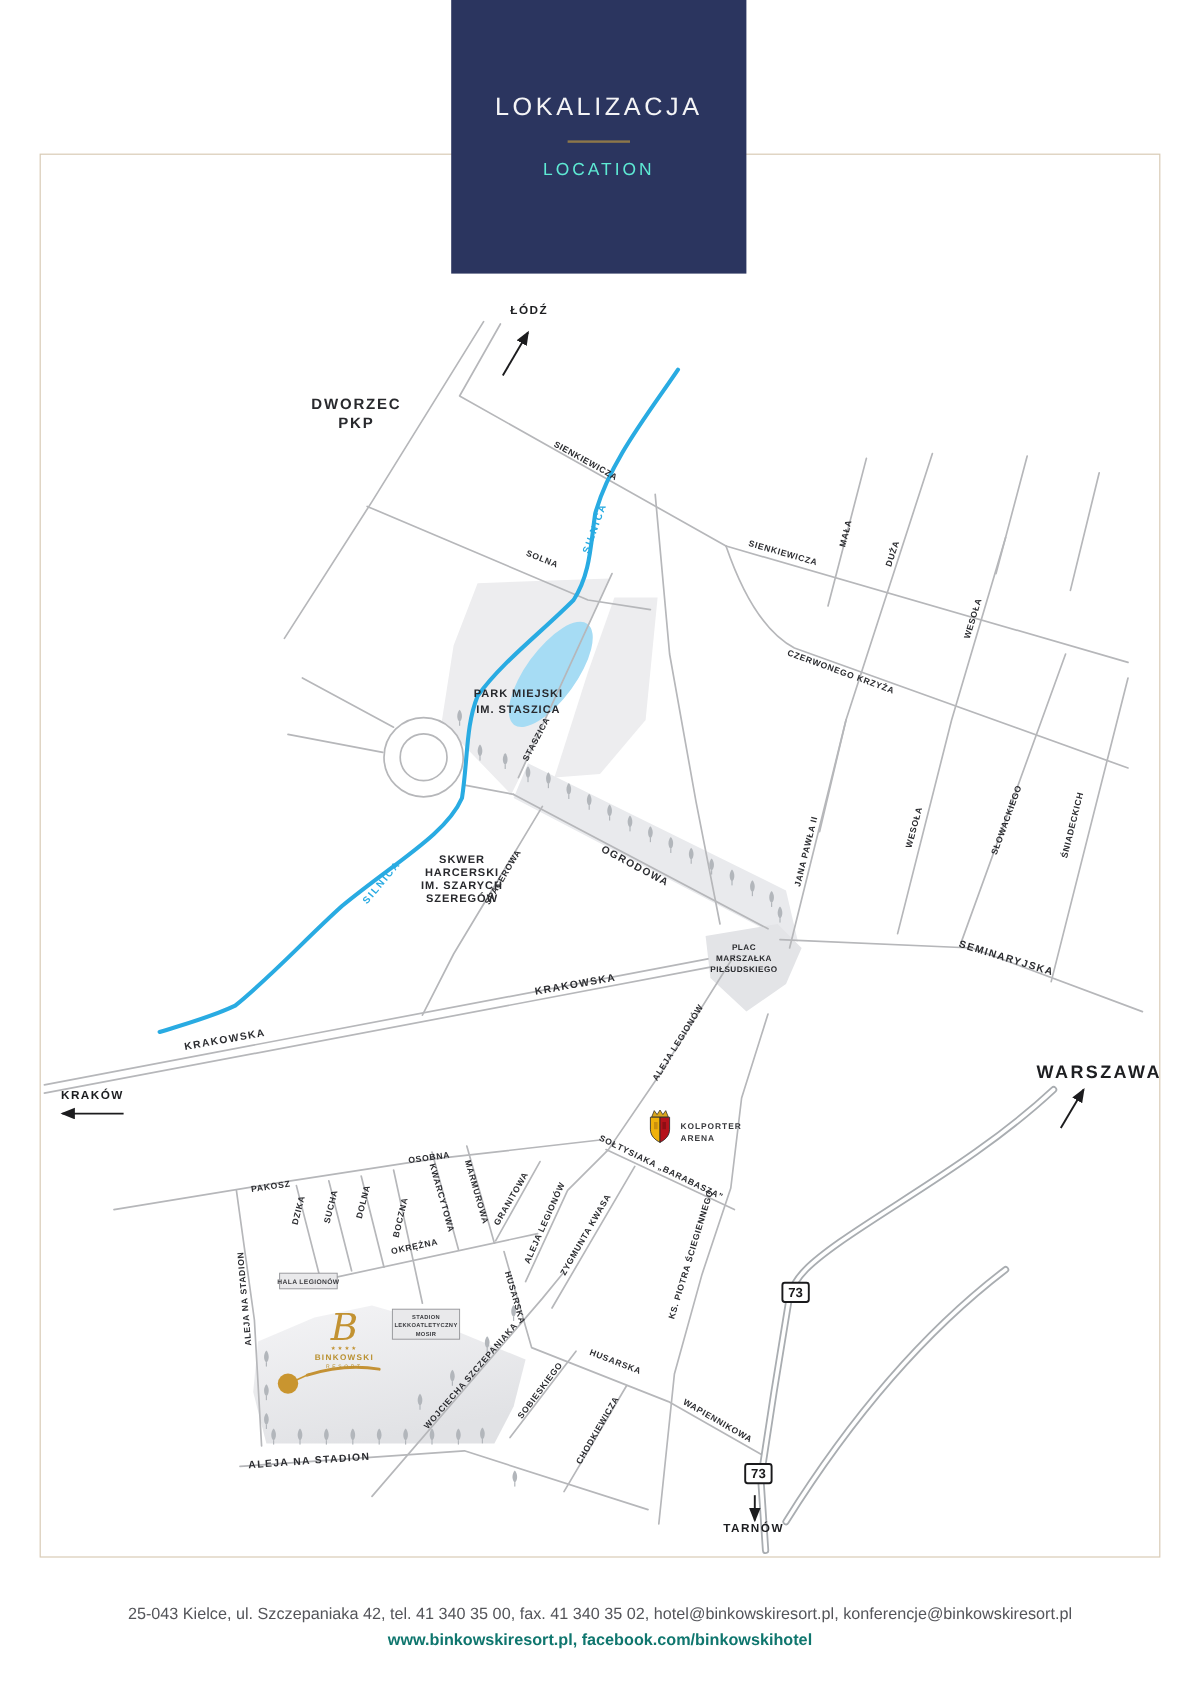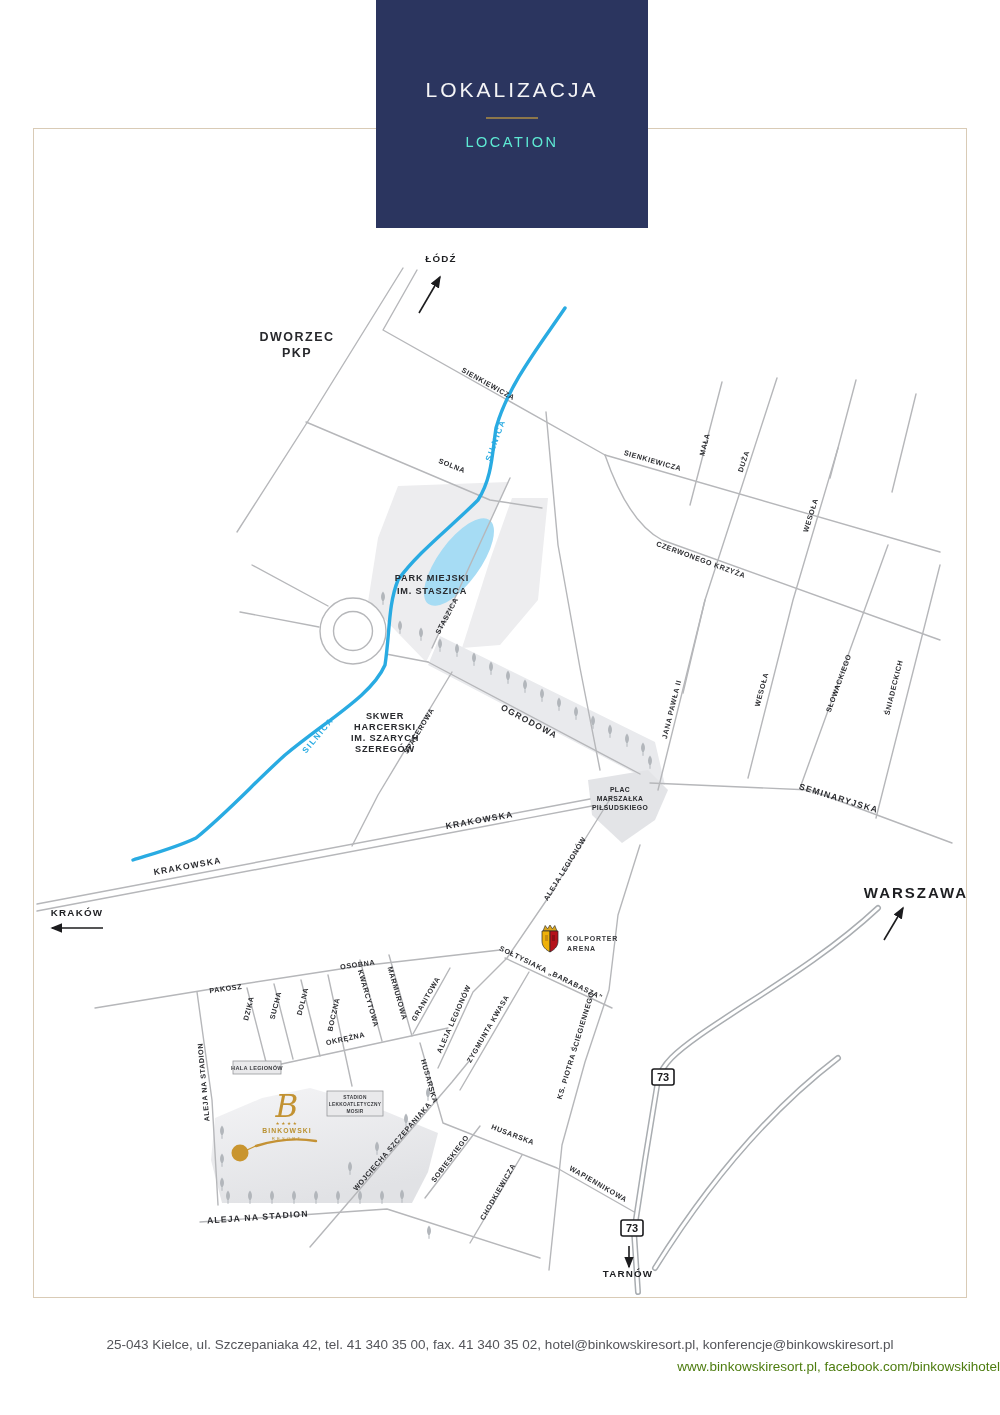--- a/index.html
+++ b/index.html
@@ -1,24 +1,24 @@
 <!DOCTYPE html>
 <html><head>
 <meta charset="utf-8">
 <style>
   html,body{margin:0;padding:0;background:#ffffff;}
   body{width:1000px;height:1415px;position:relative;font-family:"Liberation Sans",sans-serif;overflow:hidden;}
   .frame{position:absolute;left:33px;top:128px;width:932px;height:1168px;border:1px solid #d9cbb6;}
-  .header-box{position:absolute;left:376px;top:0;width:272px;height:228px;background:#2b355f;display:flex;flex-direction:column;align-items:center;justify-content:center;z-index:5;}
+  .header-box{position:absolute;left:376px;top:0;width:246px;height:228px;background:#2b355f;display:flex;flex-direction:column;align-items:center;justify-content:center;z-index:5;}
   .header-title{color:#f4f4f6;font-size:21px;letter-spacing:3px;font-weight:normal;}
   .header-divider{width:52px;height:2px;background:#8d774a;margin:15px 0;}
   .header-subtitle{color:#5eead4;font-size:14.5px;letter-spacing:2.5px;}
   .footer{position:absolute;left:0;width:1000px;text-align:center;}
   .footer-address{top:1337px;font-size:13.5px;color:#54555a;}
-  .footer-web{top:1359px;font-size:13.5px;font-weight:normal;color:#4d7c0f;text-align:right;}
+  .footer-web{top:1359px;font-size:13.5px;font-weight:bold;color:#0f766e;}
   svg{position:absolute;left:0;top:0;}
   svg text{font-family:"Liberation Sans",sans-serif;}
   .rd{fill:none;stroke:#b6b7ba;stroke-width:1.4;stroke-linecap:round;stroke-linejoin:round;}
   .hwy-o{fill:none;stroke:#a9adb1;stroke-width:6;stroke-linecap:round;}
   .hwy-i{fill:none;stroke:#ffffff;stroke-width:3;stroke-linecap:round;}
   .river{fill:none;stroke:#29abe2;stroke-width:3.4;stroke-linecap:round;stroke-linejoin:round;}
   .st{font-size:7.2px;font-weight:bold;letter-spacing:0.6px;fill:#2c2d31;text-anchor:middle;}
   .st-lg{font-size:8.6px;letter-spacing:1.2px;}
   .city{font-size:9.8px;font-weight:bold;letter-spacing:1.2px;fill:#1d1e21;text-anchor:middle;}
   .city-lg{font-size:15px;letter-spacing:2px;}

